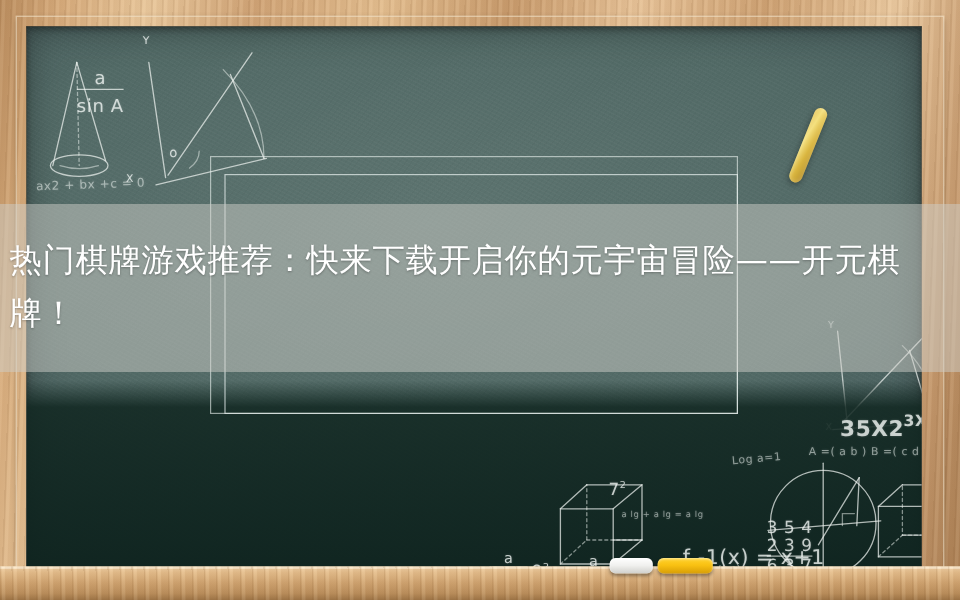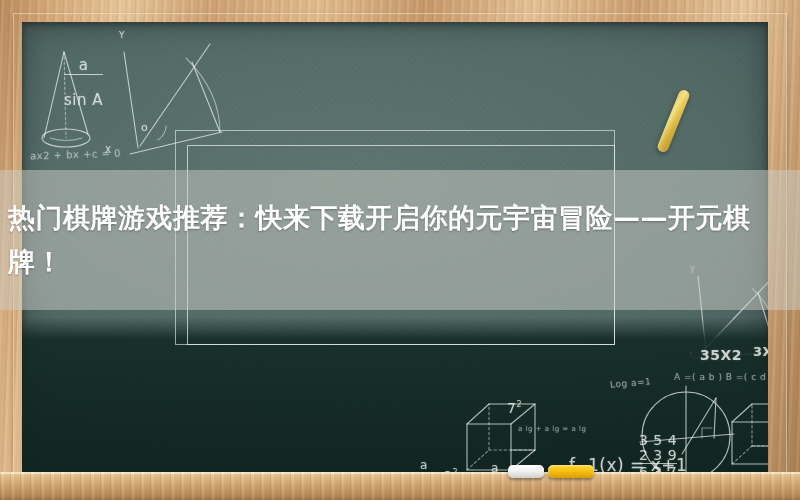--- a/index.html
+++ b/index.html
@@ -62,21 +62,21 @@
     letter-spacing:.5px;
   }
   .chalk.dim { color:rgba(232,238,235,.55); }
   .chalk svg { display:block; overflow:visible; }
   .cstroke { fill:none; stroke:rgba(238,243,240,.72); stroke-width:1.1; stroke-linecap:round; }
   .cstroke.soft { stroke:rgba(238,243,240,.5); }
   .cstroke.dash { stroke-dasharray:2.5 2.5; stroke:rgba(238,243,240,.52); }
 
   .frac { display:inline-block; text-align:center; line-height:1.05; vertical-align:middle; }
   .frac .num { display:block; }
-  .frac .den { display:block; border-top:1.2px solid rgba(238,243,240,.75); padding-top:18px; }
+  .frac .den { display:block; border-top:1.2px solid rgba(238,243,240,.75); padding-top:6px; }
 
   
   .rect-outer, .rect-inner {
     position:absolute;
     border:1.4px solid rgba(232,240,238,.62);
   }
   .rect-outer { left:175px; top:130px; width:440px; height:215px; }
   .rect-inner { left:187px; top:145px; width:428px; height:200px; border-color:rgba(232,240,238,.72); }
 
   
@@ -117,21 +117,21 @@
   }
   .title-wrap {
     position:absolute; left:0; right:0; top:170px; height:140px;
     display:flex; align-items:center;
     padding:0 6px 0 8px;
   }
   .title {
     color:#ffffff;
     font-family:"DejaVu Sans", sans-serif;
     font-size:27px;
-    font-weight:700;
+    font-weight:400;
     line-height:44px;
     letter-spacing:.5px;
     text-shadow:0 1px 2px rgba(0,0,0,.30);
     width:100%;
   }
 </style>
 </head>
 <body>
 
 <div id="stage">
@@ -184,21 +184,21 @@
         <path class="cstroke" d="M20 80 L92 4"></path>
         <path class="cstroke" d="M74 22 L92 82"></path>
         <path class="cstroke soft" d="M68 18 q30 30 28 64"></path>
       </svg>
     </div>
     <div class="chalk dim" style="left:668px; top:244px; font-size:8px;">Y</div>
     <div class="chalk dim" style="left:666px; top:329px; font-size:8px;">X</div>
 
     <div class="board-dark"></div>
 
-    <div class="chalk" style="left:678px; top:325px; font-size:14px; font-weight:bold;">35X2</div>
+    <div class="chalk" style="left:678px; top:325px; font-size:18px; font-weight:bold;">35X2</div>
     <div class="chalk" style="left:731px; top:322px; font-size:13px; font-weight:bold;">3X2</div>
 
     <div class="chalk dim" style="left:588px; top:356px; font-size:9px; transform:rotate(-5deg);">Log a=1</div>
 
     <div class="chalk dim" style="left:652px; top:350px; font-size:9px;">A =( a b ) B =( c d ) = ( e f )</div>
 
     <div class="chalk" style="left:612px; top:362px;">
       <svg width="110" height="105" viewBox="0 0 110 105">
         <circle class="cstroke" cx="52" cy="52" r="44"></circle>
         <path class="cstroke" d="M52 2 L52 100"></path>

